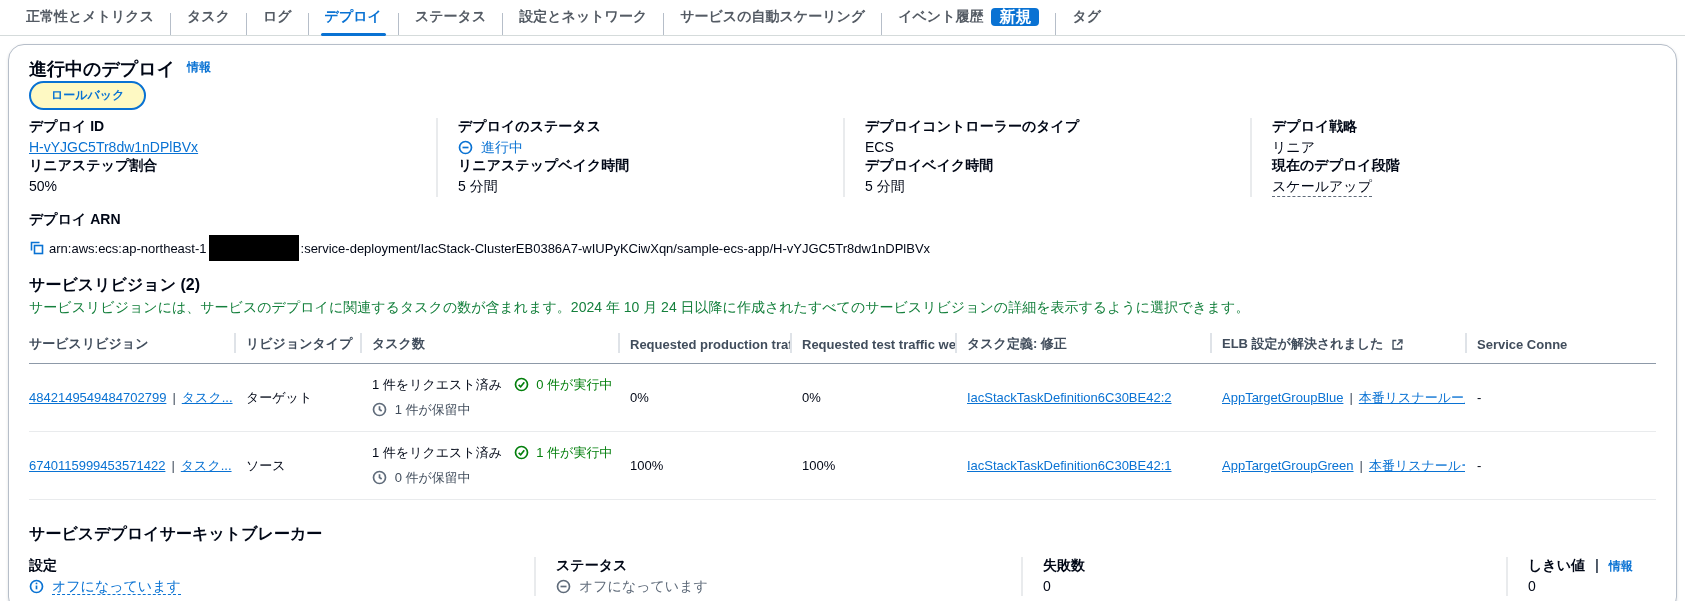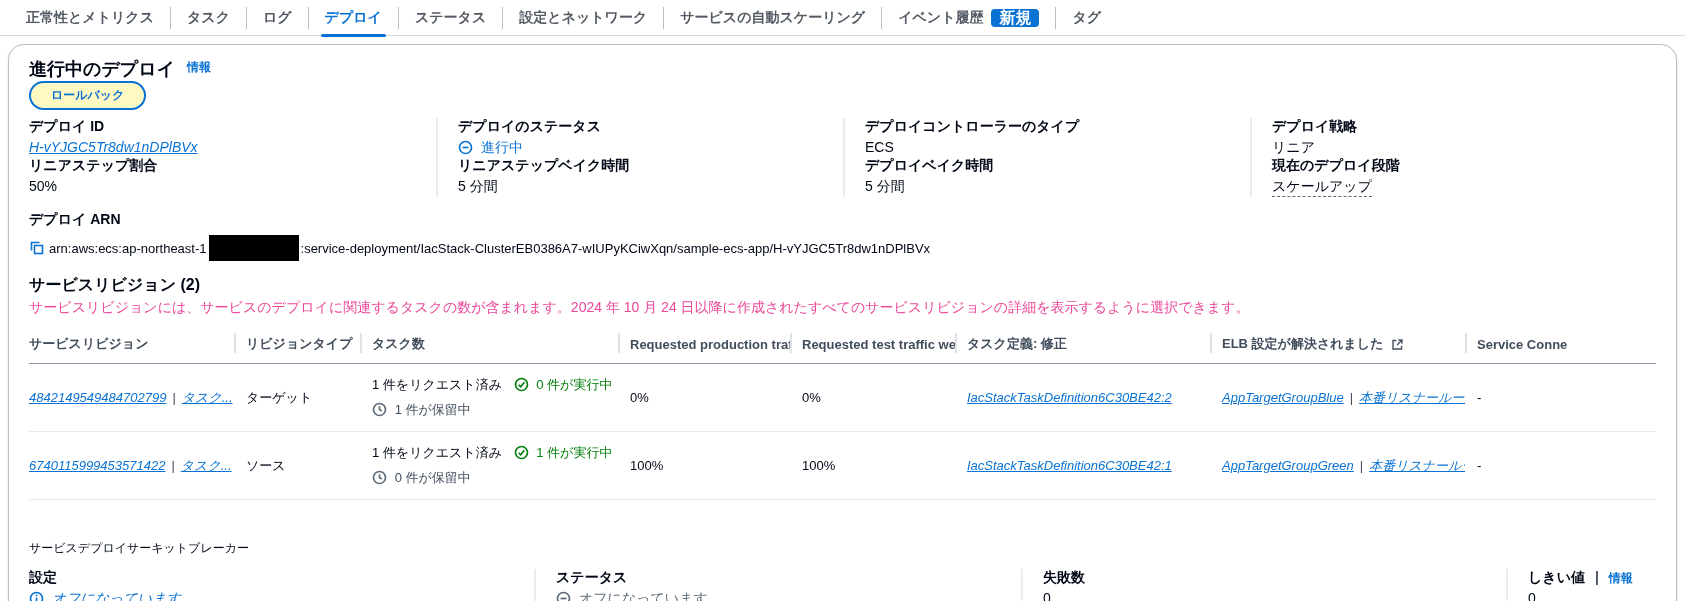--- a/index.html
+++ b/index.html
@@ -1,20 +1,20 @@
 <!DOCTYPE html>
 <html><head>
 <meta charset="utf-8">
 <style>
   * { box-sizing: border-box; margin: 0; padding: 0; }
   html,body { width:1685px; height:601px; overflow:hidden; background:#fff;
     font-family:"Liberation Sans", sans-serif; color:#000716; font-size:14px; }
 
   
-  .tabbar { display:flex; align-items:center; height:36px; padding-left:10px;
+  .tabbar { display:flex; align-items:flex-end; height:36px; padding-left:10px;
     border-bottom:1px solid #d5dbdb; }
   .tab { position:relative; display:flex; align-items:center; gap:8px; height:36px;
     padding:0 16px; font-weight:700; color:#545b64; cursor:pointer; white-space:nowrap; }
   .tab.active { color:#0972d3; }
   .tab.active::after { content:""; position:absolute; left:12px; right:12px; bottom:-1px;
     height:3px; border-radius:2px; background:#0972d3; }
   .tabsep { width:1px; height:22px; background:#b6bec9; flex:0 0 1px; }
   .badge { background:#0972d3; color:#fff; font-size:16px; font-weight:700;
     padding:1px 8px 2px; border-radius:4px; line-height:15px; }
 
@@ -33,51 +33,51 @@
   
   .kv-grid { display:grid; grid-template-columns:407px 407px 407px 1fr;
     margin-bottom:14px; }
   .kv-cell { padding:0 20px; border-left:2px solid #e9ebed; min-height:36px; }
   .kv-cell.first { border-left:none; padding-left:0; }
   .kv-label { font-weight:700; padding-bottom:3px; }
   .kv-value { color:#000716; }
   .gray { color:#5f6b7a; }
   .green { color:#037f0c; }
   .blue { color:#0972d3; }
-  .link { color:#0972d3; cursor:pointer; text-decoration:none;font-style:italic; }
+  .link { color:#0972d3; cursor:pointer; text-decoration:none; }
   .link.u { text-decoration:underline; }
   .link.dashed { border-bottom:1px dashed #0972d3; }
   .dashed-dark { border-bottom:1px dashed #5f6b7a; display:inline-block; }
   .pipe { color:#414d5c; padding:0 6px; }
   .icon { display:inline-block; vertical-align:-3px; margin-right:4px; }
 
   
   .arn-block { margin-bottom:14px; }
   .arn-line { display:flex; align-items:center; font-size:13px; margin-top:3px; }
   .redacted { display:inline-block; width:90px; height:26px; background:#000;
     margin:0 2px; vertical-align:middle; }
 
   
   .section-title { font-size:16px; font-weight:700; margin-top:6px; }
-  .section-desc { color:#ec4899; margin:3px 0 10px; }
+  .section-desc { color:#15803d; margin:3px 0 10px; }
 
   
   table { border-collapse:collapse; width:100%; table-layout:fixed; font-size:13px; }
   th { text-align:left; font-weight:700; color:#414d5c; padding:8px 12px 10px;
     border-bottom:1px solid #8d99a8; position:relative; white-space:nowrap;
     overflow:hidden; }
   th.firstcol, td.firstcol { padding-left:0; }
   th:not(.firstcol)::before { content:""; position:absolute; left:0; top:6px;
     height:20px; width:2px; background:#dfe3e8; }
   td { padding:12px 12px; border-bottom:1px solid #e9ebed; vertical-align:middle;
     white-space:nowrap; overflow:hidden; }
   .tasks-line2 { margin-top:7px; color:#414d5c; }
 
   
-  .cb-title { font-size:12px; font-weight:400; margin-top:40px; }
+  .cb-title { font-size:16px; font-weight:700; margin-top:24px; }
   .cb-grid { display:grid; grid-template-columns:505px 487px 485px 1fr; margin-top:12px; }
 </style>
 </head>
 <body>
 
 <nav class="tabbar">
   <div class="tab">
       <span>正常性とメトリクス</span>
     </div>
   <div class="tabsep"></div>

